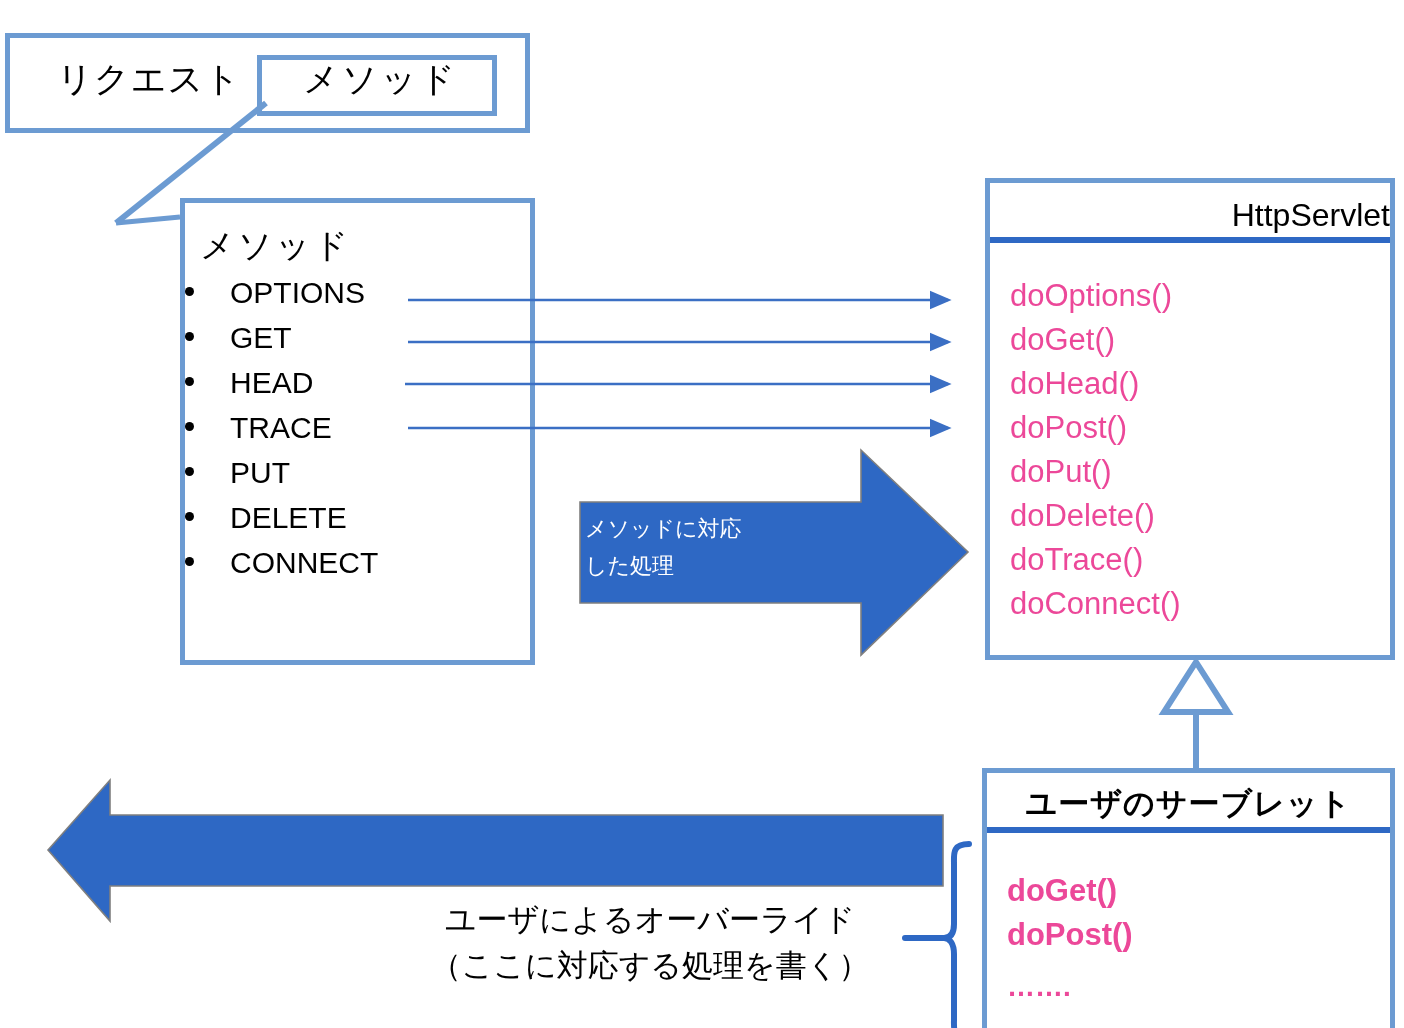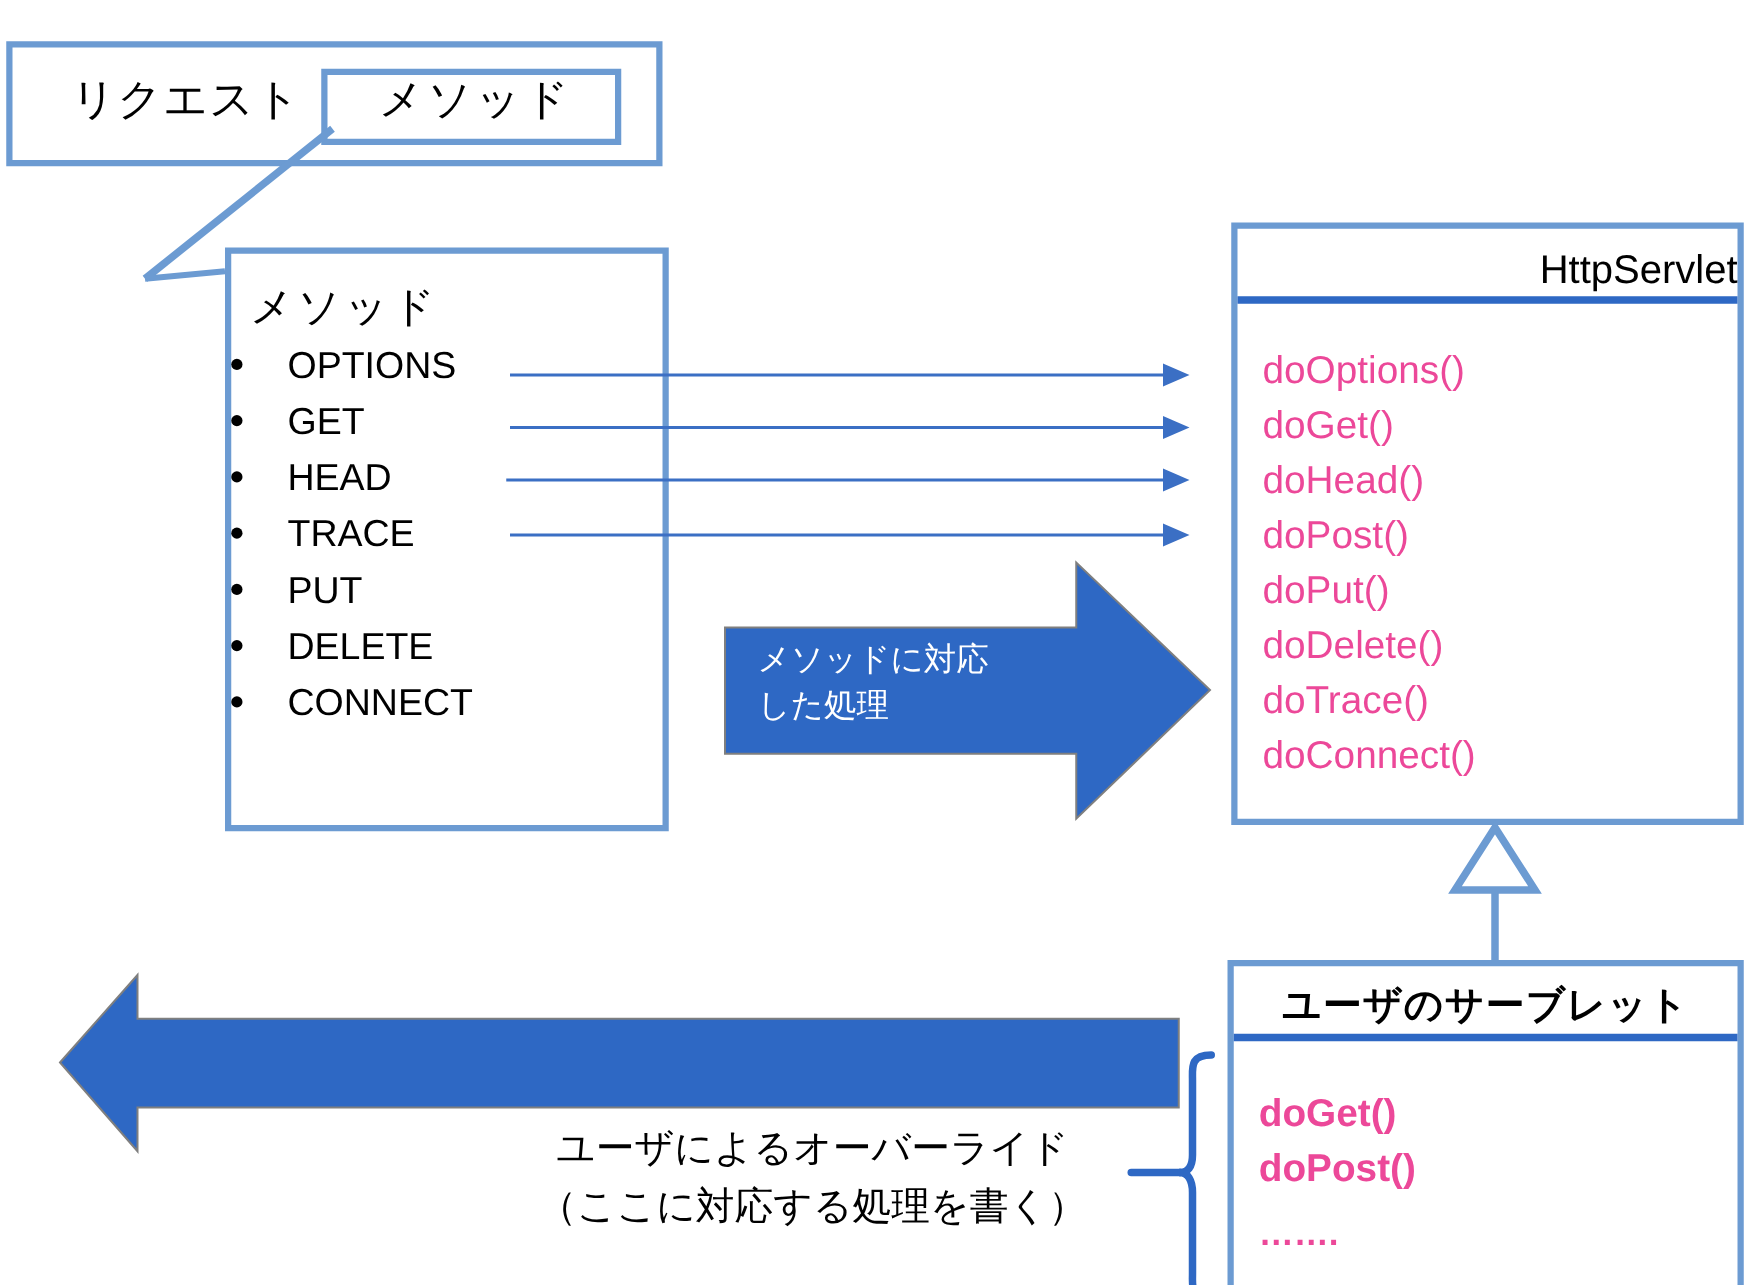--- a/index.html
+++ b/index.html
@@ -99,22 +99,22 @@
     position: absolute;
     left: 0; right: 0; top: 10px;
     text-align: center;
     font-size: 31px;
     font-family: "DejaVu Sans", "Liberation Sans", sans-serif;
     color: #000;
     letter-spacing: 1px;
   }
   #block-arrow-right-text {
     position: absolute;
-    left: 606px; top: 482px;
-    font-size: 26px;
+    left: 585px; top: 482px;
+    font-size: 22px;
     color: #ffffff;
     line-height: 37px;
     font-family: "DejaVu Sans", "Liberation Sans", sans-serif;
     letter-spacing: 0px;
   }
   #block-arrow-left-text {
     position: absolute;
     left: 418px; top: 800px;
     font-size: 32px;
     color: #ffffff;

